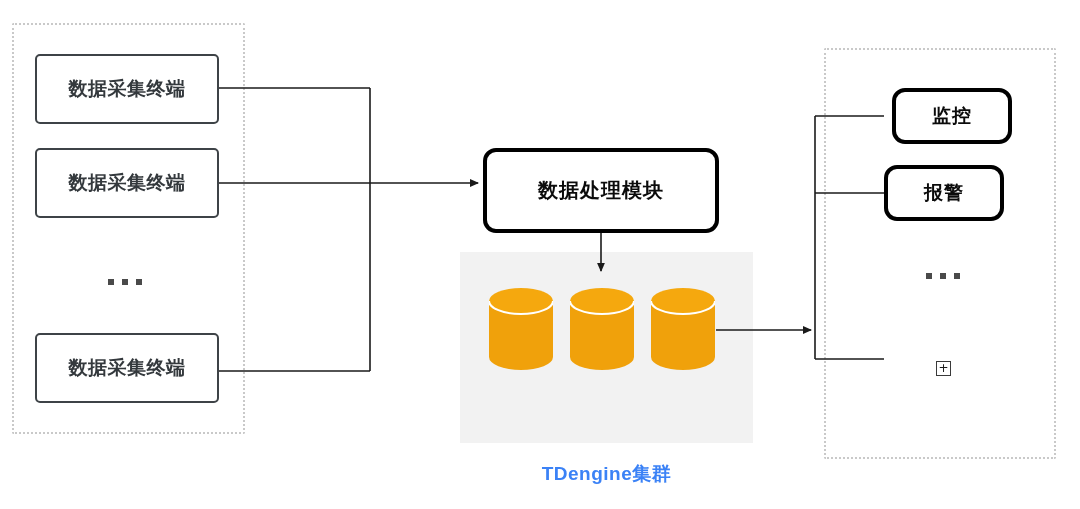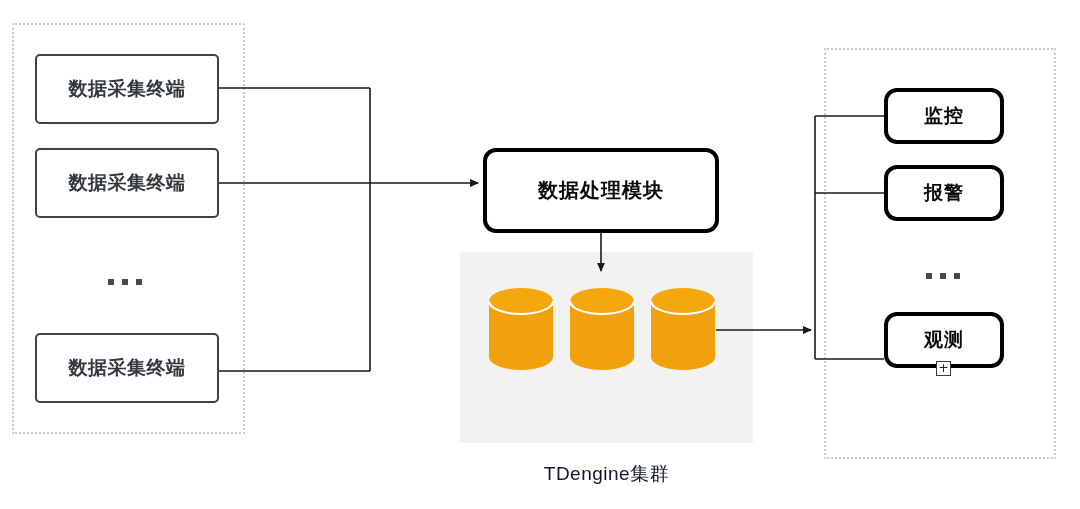--- a/index.html
+++ b/index.html
@@ -87,21 +87,21 @@
     font-size: 20px;
     letter-spacing: 1px;
   }
   .node-app {
     left: 884px;
     width: 120px;
     height: 56px;
     font-size: 19px;
     letter-spacing: 1px;
   }
-  #node-app-1 { top: 88px; }
+  #node-app-1 { top: 88px; margin-left: 8px; }
   #node-app-2 { top: 165px; }
   #node-app-3 { top: 312px; }
 
   
   .plus-handle {
     position: absolute;
     left: 936px;
     top: 361px;
     width: 15px;
     height: 15px;
@@ -141,22 +141,22 @@
     height: 191px;
     background: #f2f2f2;
   }
   #cluster-caption {
     position: absolute;
     left: 460px;
     top: 461px;
     width: 293px;
     text-align: center;
     font-size: 19px;
-    font-weight: 400;
-    color: #0f172a;
+    font-weight: 700;
+    color: #3b82f6;
     letter-spacing: 0.5px;
   }
   .cylinder {
     position: absolute;
     top: 288px;
     width: 64px;
     height: 82px;
   }
   #cylinder-1 { left: 489px; }
   #cylinder-2 { left: 570px; }
@@ -224,21 +224,20 @@
     <span></span>
     <span></span>
   </div>
 
   <div class="node node-heavy" id="node-process">数据处理模块</div>
 
   <div id="cluster-caption">TDengine集群</div>
 
   <div class="node node-heavy node-app" id="node-app-1">监控</div>
   <div class="node node-heavy node-app" id="node-app-2">报警</div>
-  <div class="node node-heavy node-app" id="node-app-3">观测</div>
 
   <div class="plus-handle">+</div>
 
   <div class="ellipsis" id="ellipsis-apps">
     <span></span>
     <span></span>
     <span></span>
   </div>
 
 </div>

